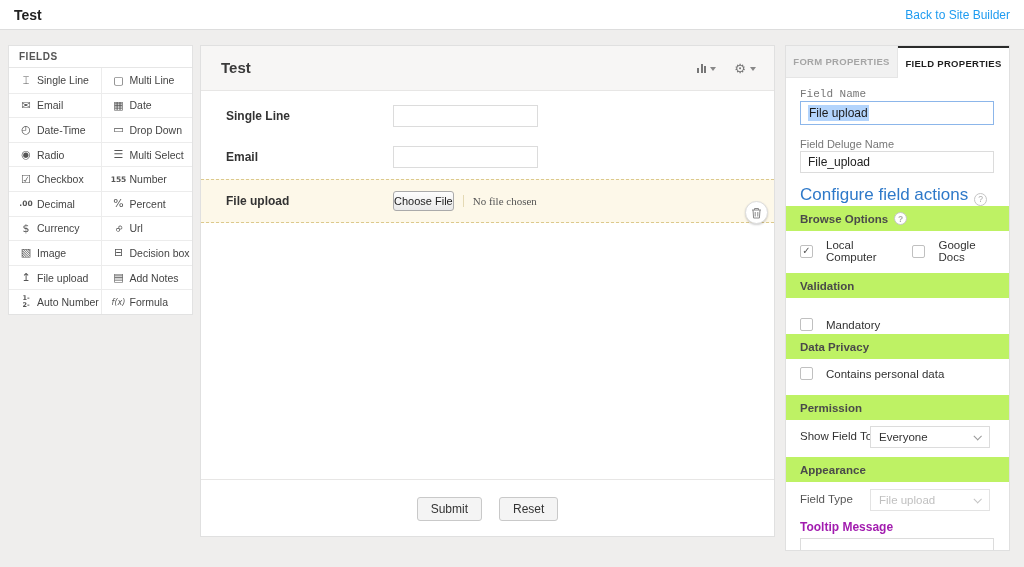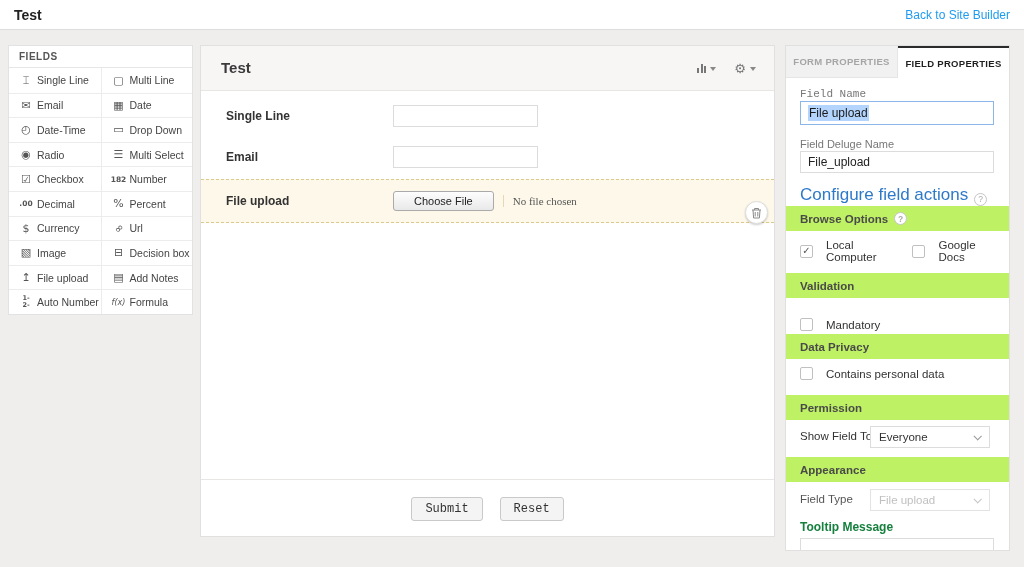--- a/index.html
+++ b/index.html
@@ -42,28 +42,28 @@
   .bars i:nth-child(1){height:5px;} .bars i:nth-child(2){height:9px;} .bars i:nth-child(3){height:7px;}
   .gear-glyph { font-family:"DejaVu Sans",sans-serif; font-size:13px; color:#777; line-height:1; }
   .caret { width:0; height:0; border-left:3px solid transparent; border-right:3px solid transparent;
            border-top:4px solid #888; margin-left:4px; }
 
   .cv-row { position:absolute; left:0; right:0; height:44px; display:flex; align-items:center; }
   .cv-row.r1 { top:48px; } .cv-row.r2 { top:89px; }
   .cv-row.r3 { top:133px; background:#fdf8e9; border-top:1px dashed #dcc98c; border-bottom:1px dashed #dcc98c; }
   .cv-label { width:167px; margin-left:25px; font-size:12px; font-weight:600; color:#333; flex:none; }
   .cv-input { width:145px; height:22px; background:#fff; border:1px solid #dcdcdc; cursor:text; }
-  .file-btn { height:20px; padding:0 20px; font-size:11px; color:#222; background:linear-gradient(#fdfdfd,#e9e9e9);
+  .file-btn { height:20px; padding:0 0; font-size:11px; color:#222; background:linear-gradient(#fdfdfd,#e9e9e9);
               border:1px solid #aaa; border-radius:3px; cursor:pointer; font-family:inherit; }
   .file-status { margin-left:9px; padding-left:9px; border-left:1px solid #e4d9b4; font-size:11px; color:#555;font-family:Liberation Serif, serif; }
   .trash-btn { position:absolute; left:544px; top:21px; width:23px; height:23px; border-radius:50%;
                background:#fff; border:1px solid #ddd; box-shadow:0 1px 2px rgba(0,0,0,.18);
                display:flex; align-items:center; justify-content:center; cursor:pointer; }
   .cv-footer { position:absolute; left:0; right:0; top:433px; bottom:0; border-top:1px solid #e7e6e5;
-               display:flex; justify-content:center; align-items:flex-start; padding-top:17px; gap:17px;font-family:Liberation Mono, monospace; }
+               display:flex; justify-content:center; align-items:flex-start; padding-top:17px; gap:17px; }
   .cv-btn { padding:4px 13px; font-size:12px; color:#333; background:#f4f4f4; border:1px solid #c9c9c9;
             border-radius:3px; cursor:pointer; font-family:inherit; }
 
   
   .props-panel { position:absolute; left:785px; top:45px; width:225px; height:506px; background:#fff;
                  border:1px solid #e0e0e0; overflow:hidden; }
   .tabs { display:flex; height:32px; }
   .tab { flex:1; display:flex; align-items:center; justify-content:center; font-size:9.5px;
          font-weight:bold; letter-spacing:.3px; cursor:pointer; }
   .tab-form { background:#f1f1f1; color:#a5a5a5; border-bottom:1px solid #e5e5e5; border-right:1px solid #e5e5e5; }
@@ -136,21 +136,21 @@
       </div>
     <div class="fitem">
         <span class="ficon">☰</span>
         <span class="flabel">Multi Select</span>
       </div>
     <div class="fitem">
         <span class="ficon">☑</span>
         <span class="flabel">Checkbox</span>
       </div>
     <div class="fitem">
-        <span class="ficon tiny">182</span>
+        <span class="ficon tiny">155</span>
         <span class="flabel">Number</span>
       </div>
     <div class="fitem">
         <span class="ficon tiny">.00</span>
         <span class="flabel">Decimal</span>
       </div>
     <div class="fitem">
         <span class="ficon">%</span>
         <span class="flabel">Percent</span>
       </div>
@@ -307,17 +307,17 @@
 
   <div class="strip" style="top:411px;">
     <span>Appearance</span>
   </div>
   <div class="rp-abs inline-label" style="top:447px; color:#555;">Field Type</div>
   <div class="dd disabled" style="left:84px; top:443px;">
     <span>File upload</span>
     <span class="chev"></span>
   </div>
 
-  <div class="rp-abs" style="top:474px; font-size:12px; font-weight:bold; color:#15803d;">Tooltip Message</div>
+  <div class="rp-abs" style="top:474px; font-size:12px; font-weight:bold; color:#a21caf;">Tooltip Message</div>
   <div class="rp-abs" style="top:492px;">
     <input class="rp-input" style="">
   </div>
 </div>
 
 </body></html>

